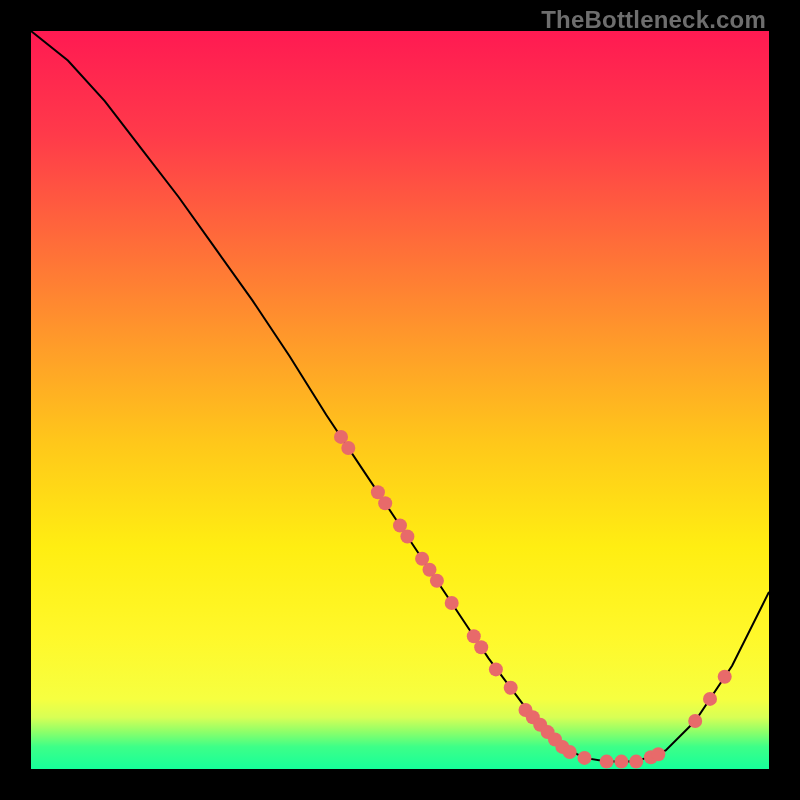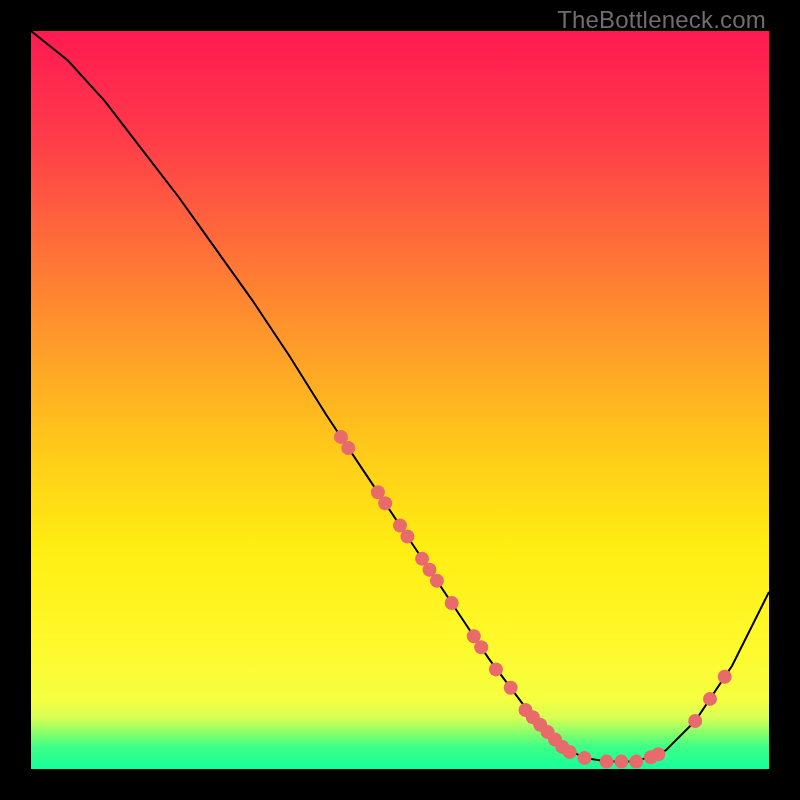--- a/index.html
+++ b/index.html
@@ -38,21 +38,21 @@
         #3dff88 97%,
         #16ff9a 100%
       );
   }
   .watermark {
     position: absolute;
     top: 6px;
     right: 34px;
     font-family: Arial, Helvetica, sans-serif;
     font-size: 24px;
-    font-weight: 400;
+    font-weight: 700;
     color: #6e6e6e;
     letter-spacing: 0.2px;
     user-select: none;
   }
   svg.curve {
     position: absolute;
     left: 31px;
     top: 31px;
     width: 738px;
     height: 738px;

